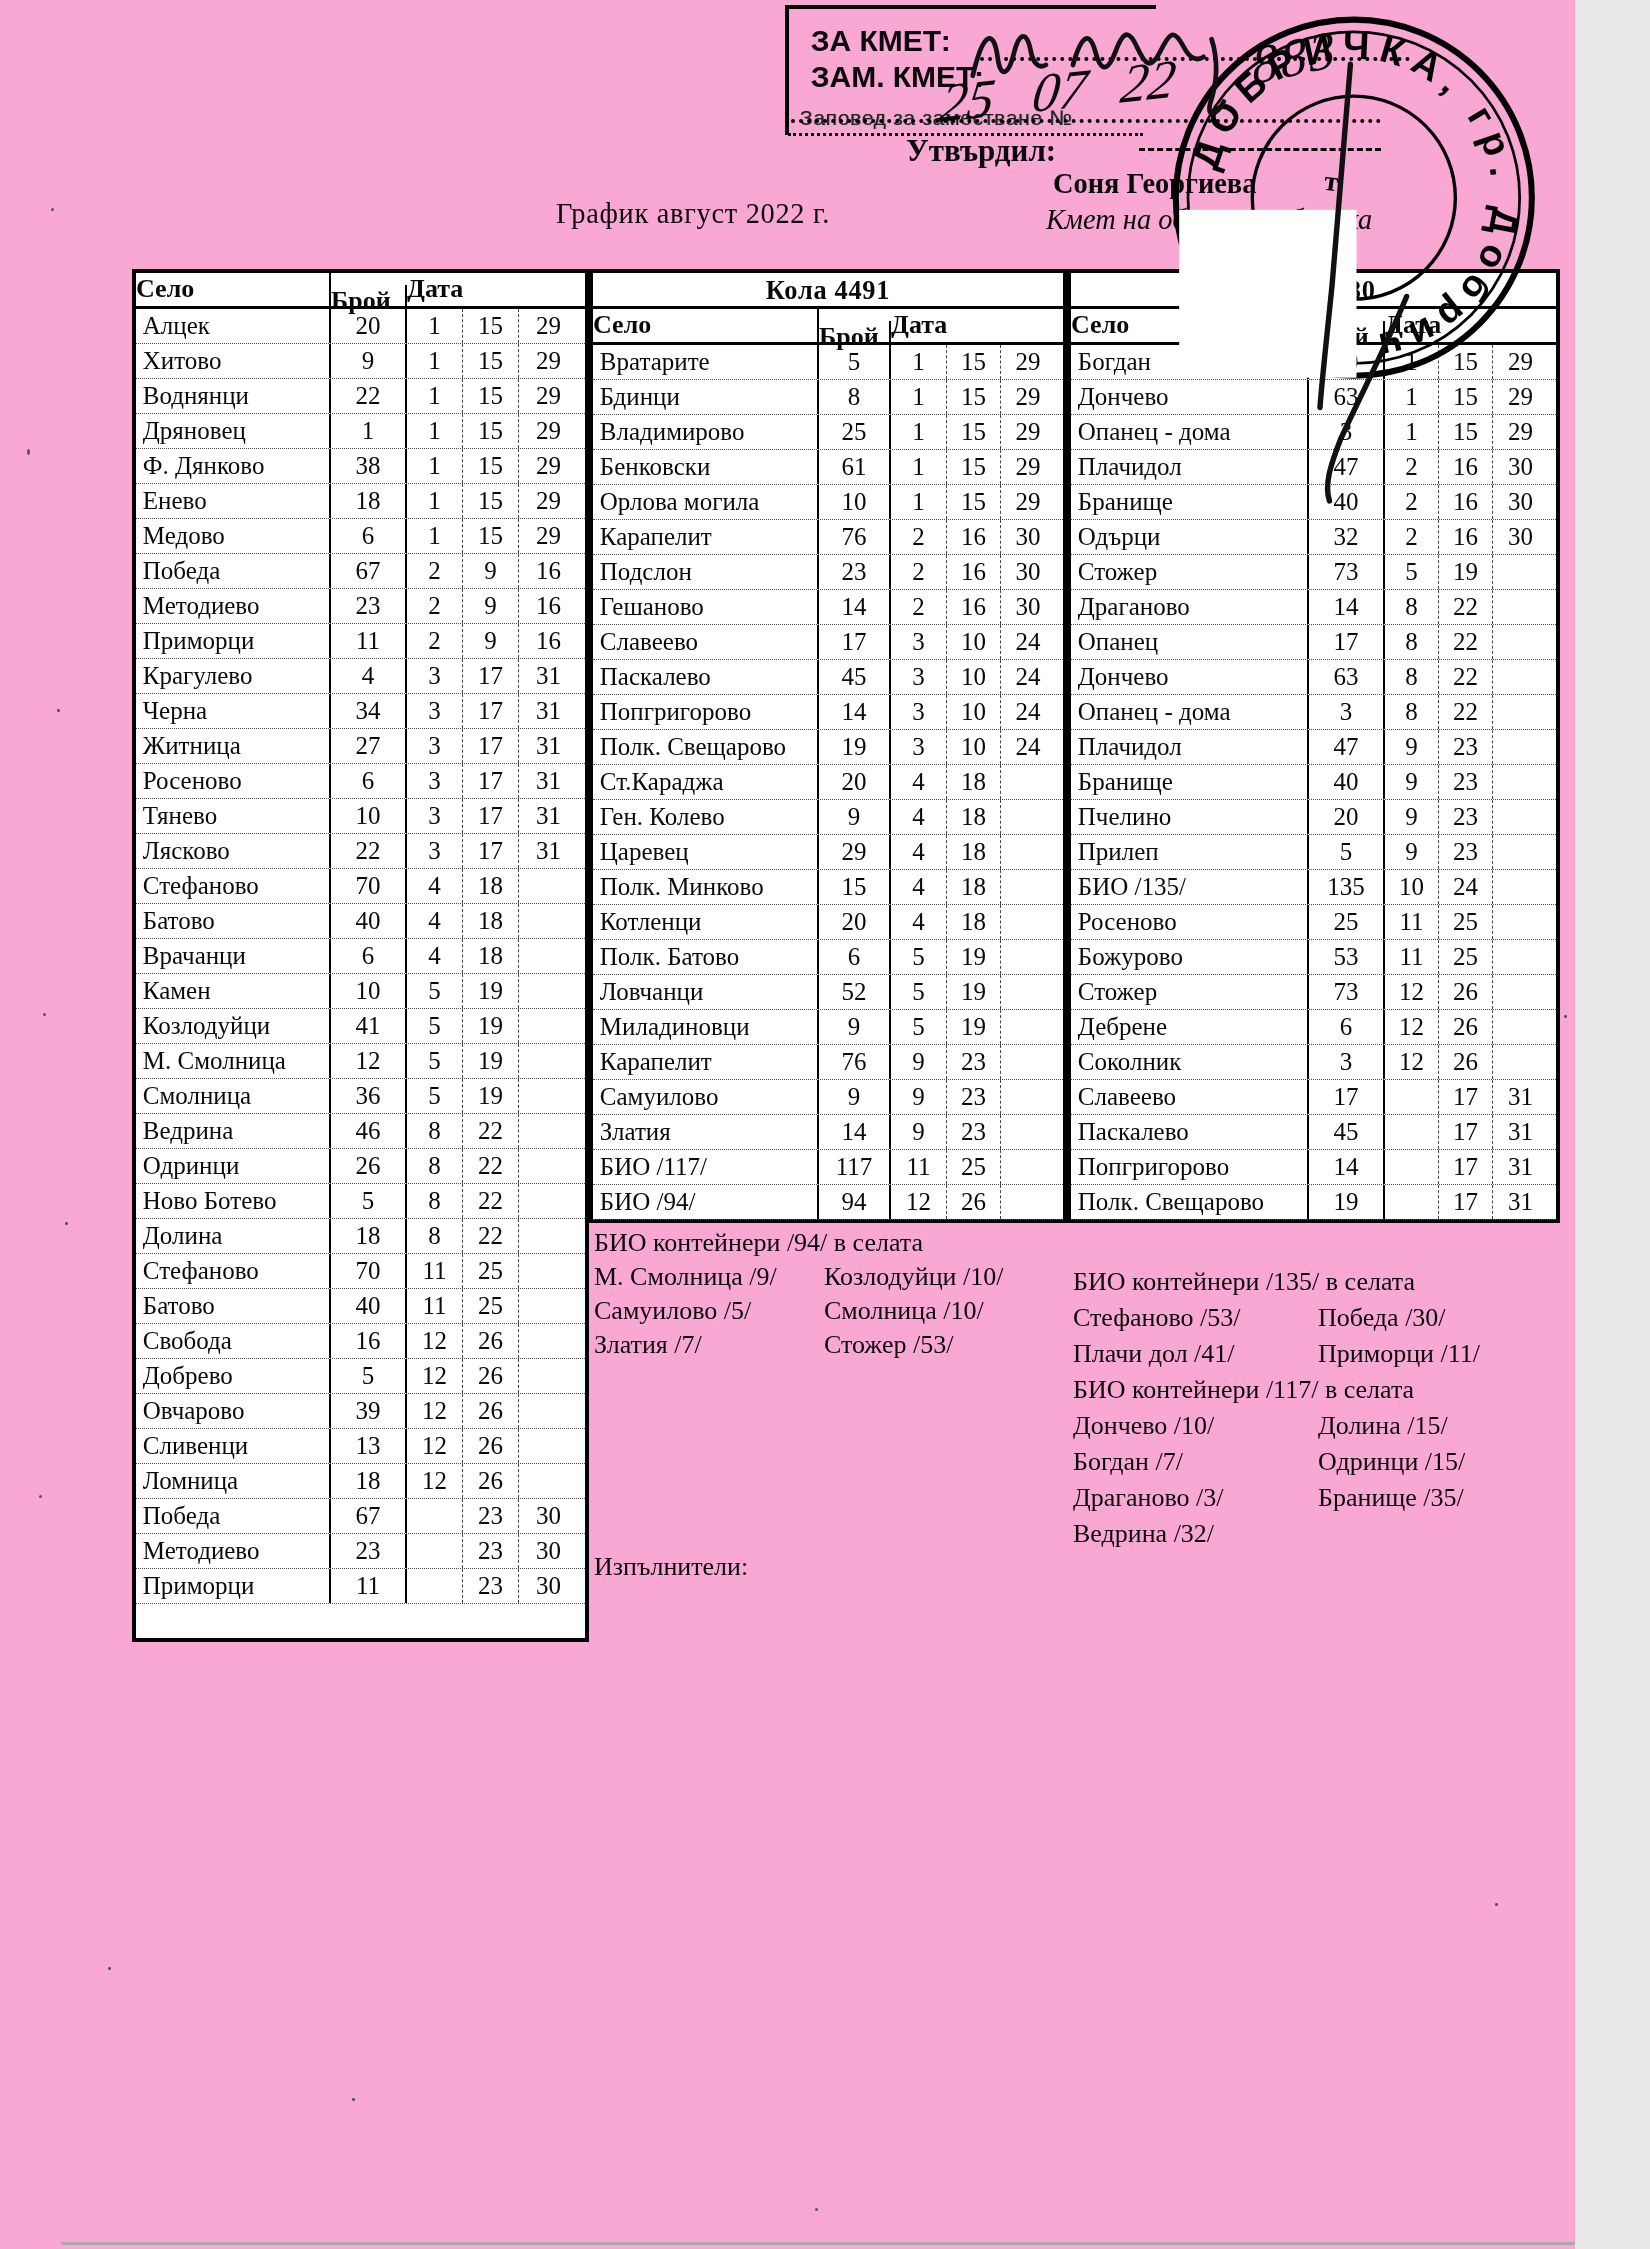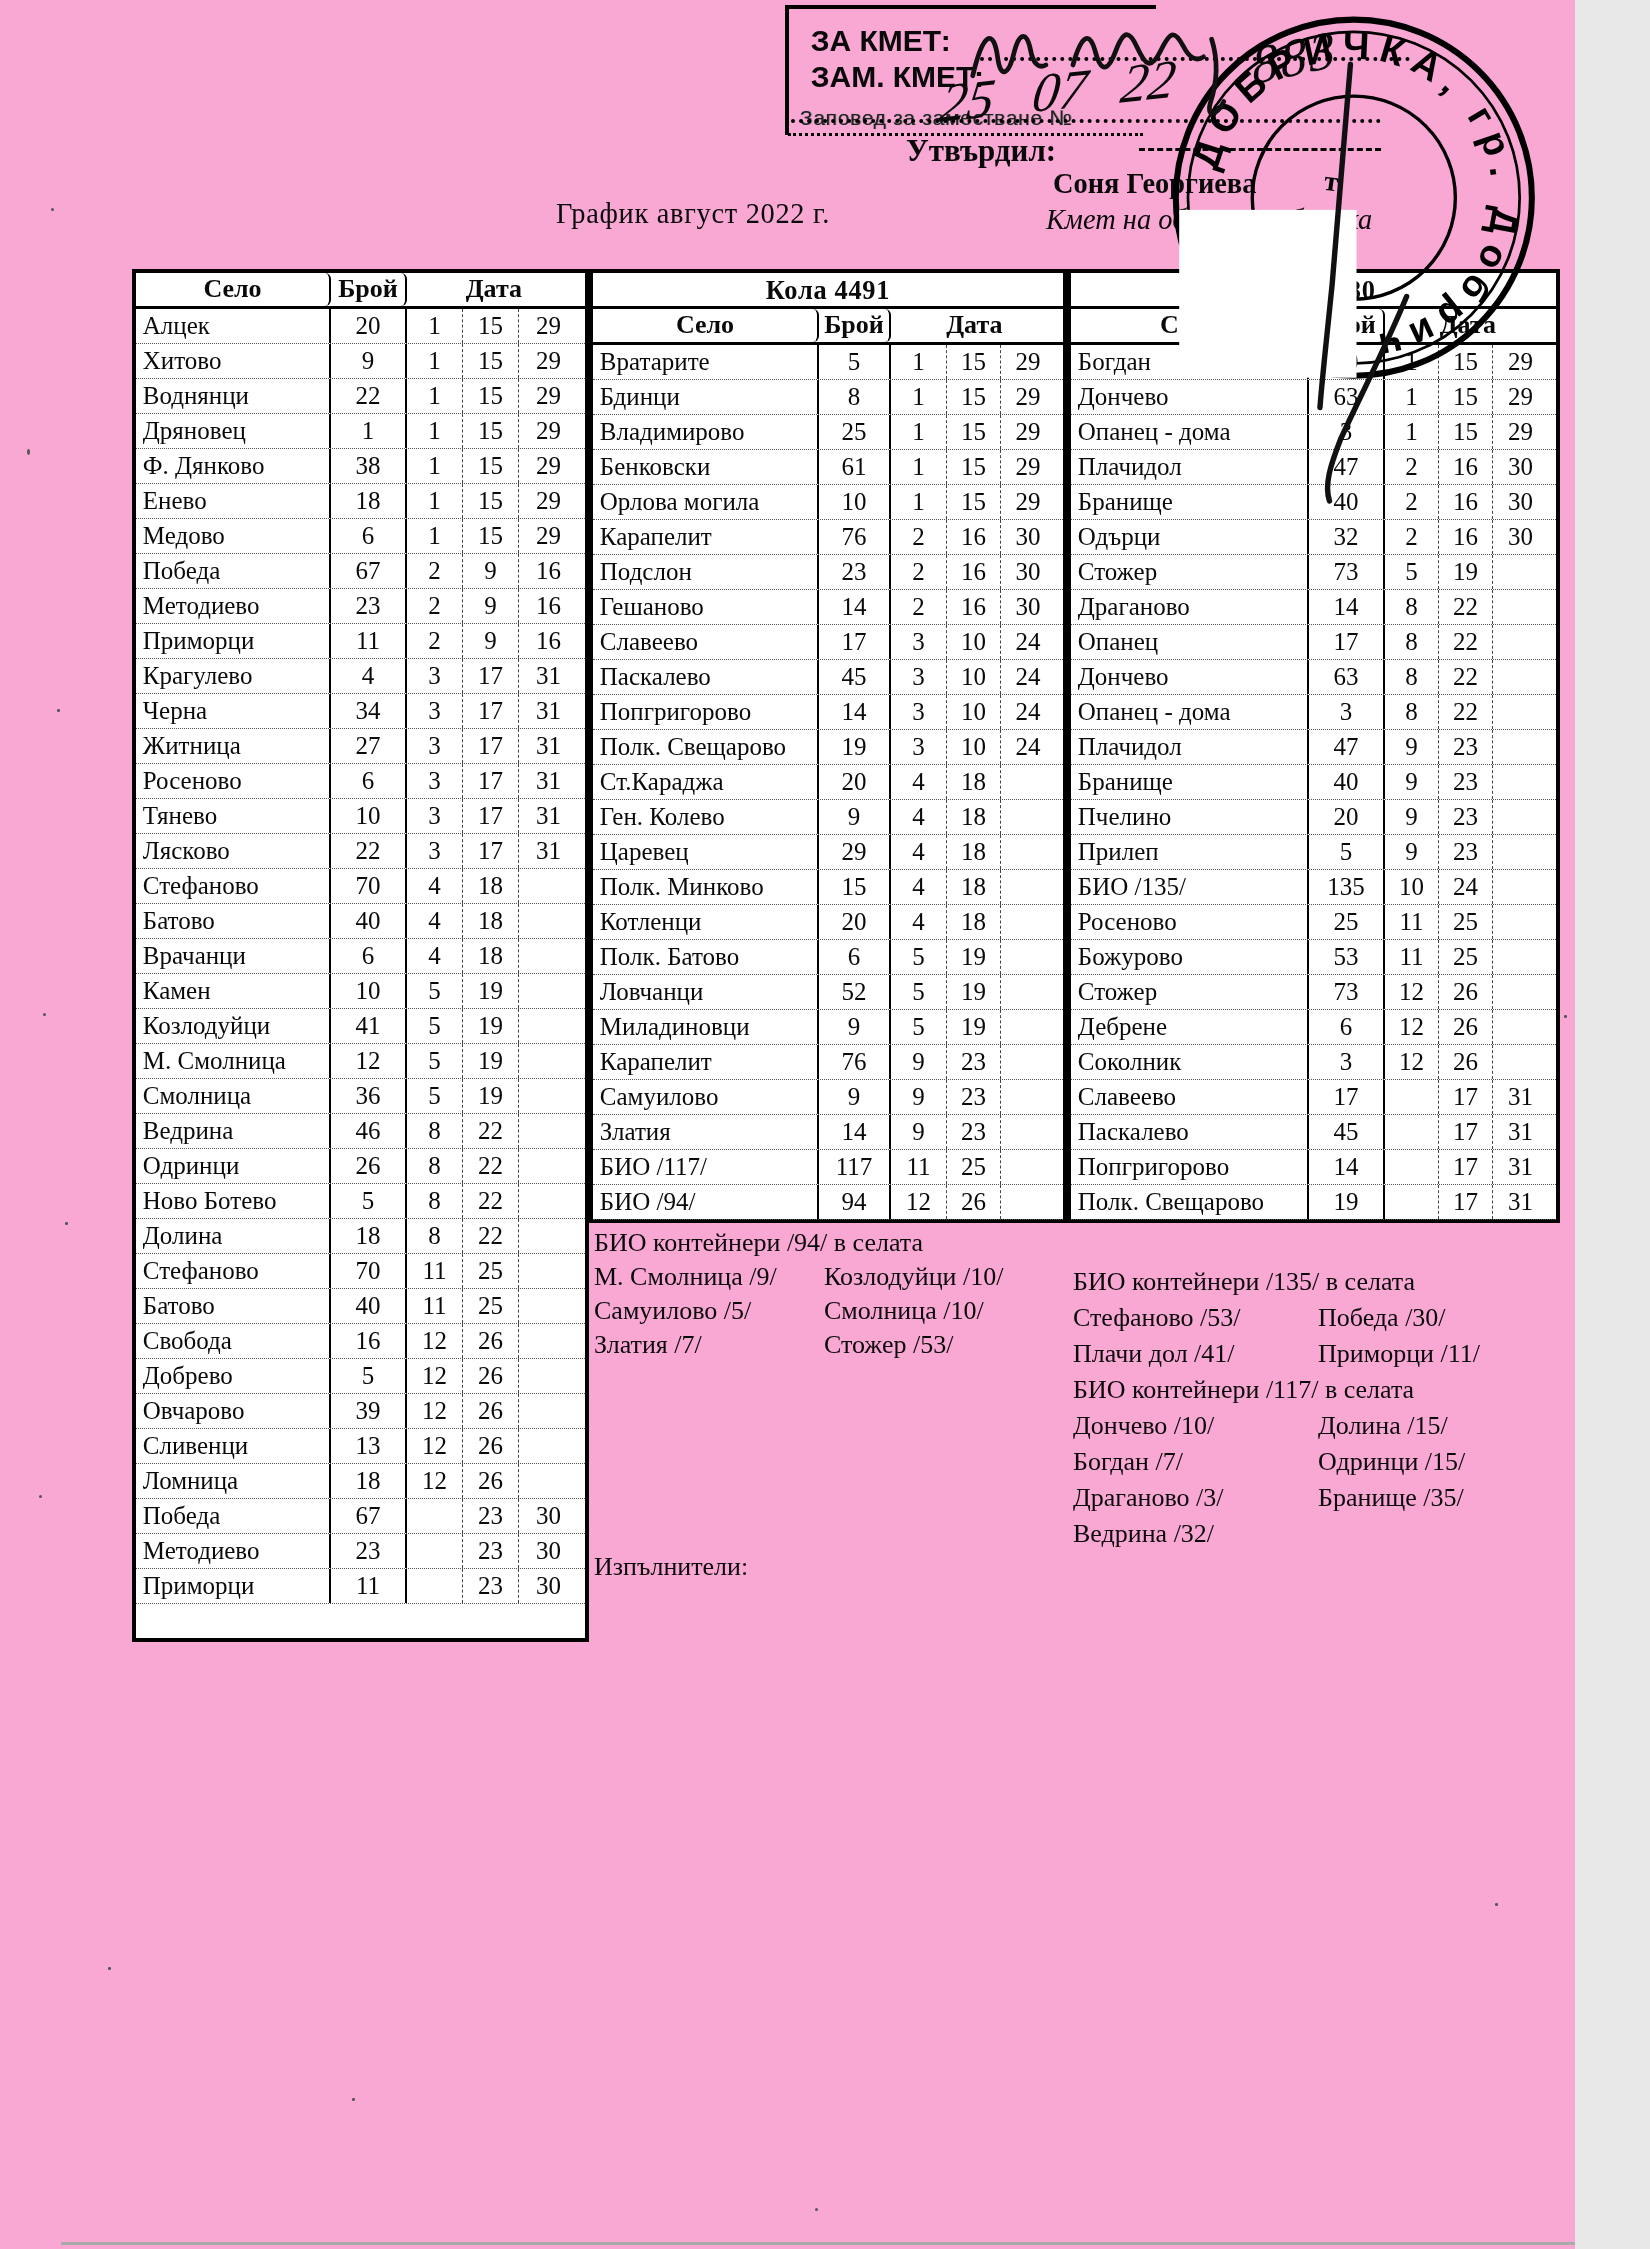--- a/index.html
+++ b/index.html
@@ -37,23 +37,23 @@
   }
   .hw-date span { display:inline-block; }
   .hw-d2 { margin-left:39px; } .hw-d3 { margin-left:35px; }
   
   .vtable { position:absolute; top:269px; border:4.1px solid #000; background:#fff; }
   .vt-title {
     height:36px; border-bottom:3.4px solid #000; text-align:center;
     font-size:26.4px; font-weight:bold; line-height:35px; letter-spacing:0.7px;
   }
   .vt-head { display:flex; height:36px; border-bottom:3.4px solid #000; }
-  .vt-head > div { font-size:26px; font-weight:bold; text-align:center; line-height:32.5px;border-radius:6px; }
+  .vt-head > div { font-size:26px; font-weight:bold; line-height:32.5px; }
   .hh-selo { width:var(--ws); border-right:2.7px solid #000; }
-  .hh-broy { width:var(--wb); border-right:2.7px solid #000; }
+  .hh-broy { width:var(--wb); border-right:2.7px solid #000;margin-top:12px; }
   .hh-data { width:calc(var(--w1) + var(--w2) + var(--w3) + 2.7px); }
   .vt-row { display:flex; height:35px; border-bottom:0.7px dotted #555; }
   .vt-row > div { font-size:25px; line-height:34px; white-space:nowrap; overflow:visible; }
   .c-selo { width:var(--ws); border-right:2.7px solid #000; padding-left:6.8px; }
   .c-broy { width:var(--wb); border-right:2.7px solid #000; text-align:center; }
   .c-d1 { width:var(--w1); border-right:1.4px dashed #444; text-align:center; }
   .c-d2 { width:var(--w2); border-right:1.4px dashed #444; text-align:center; }
   .c-d3 { width:var(--w3); text-align:center; }
   
   .notes { position:absolute; font-size:26px; }

